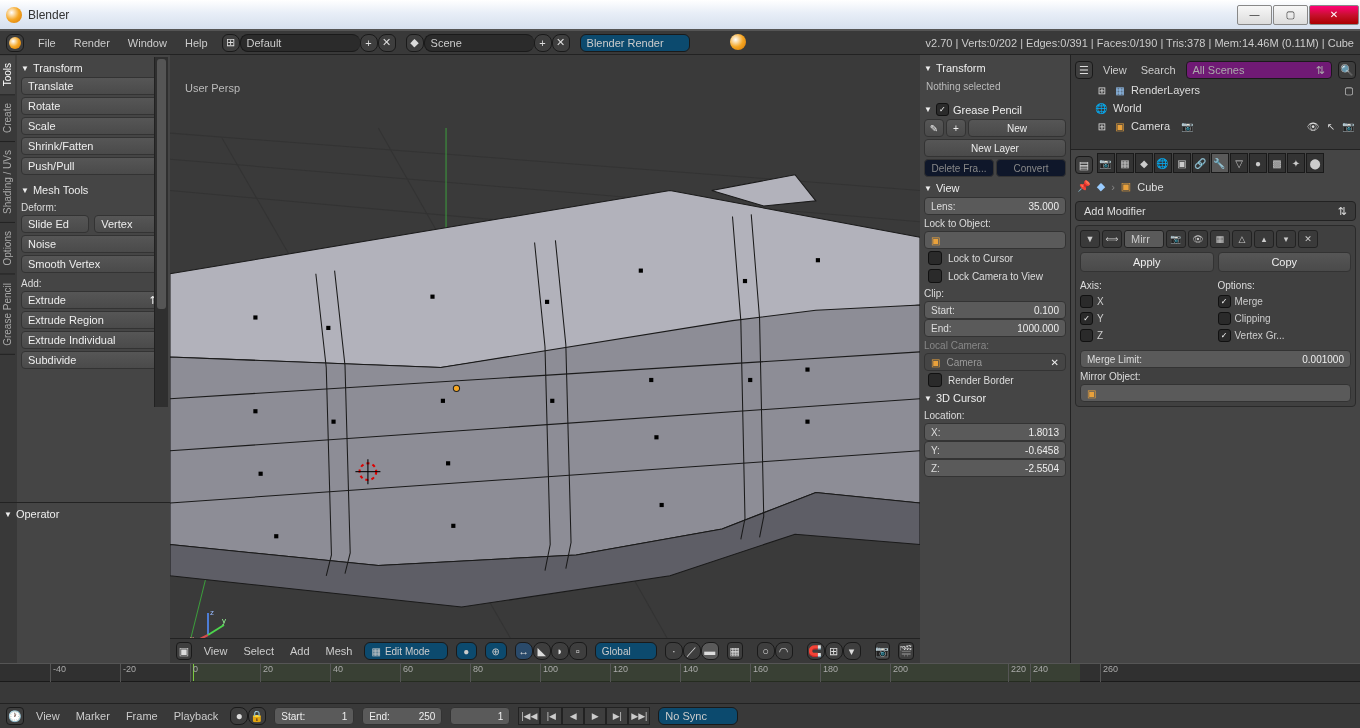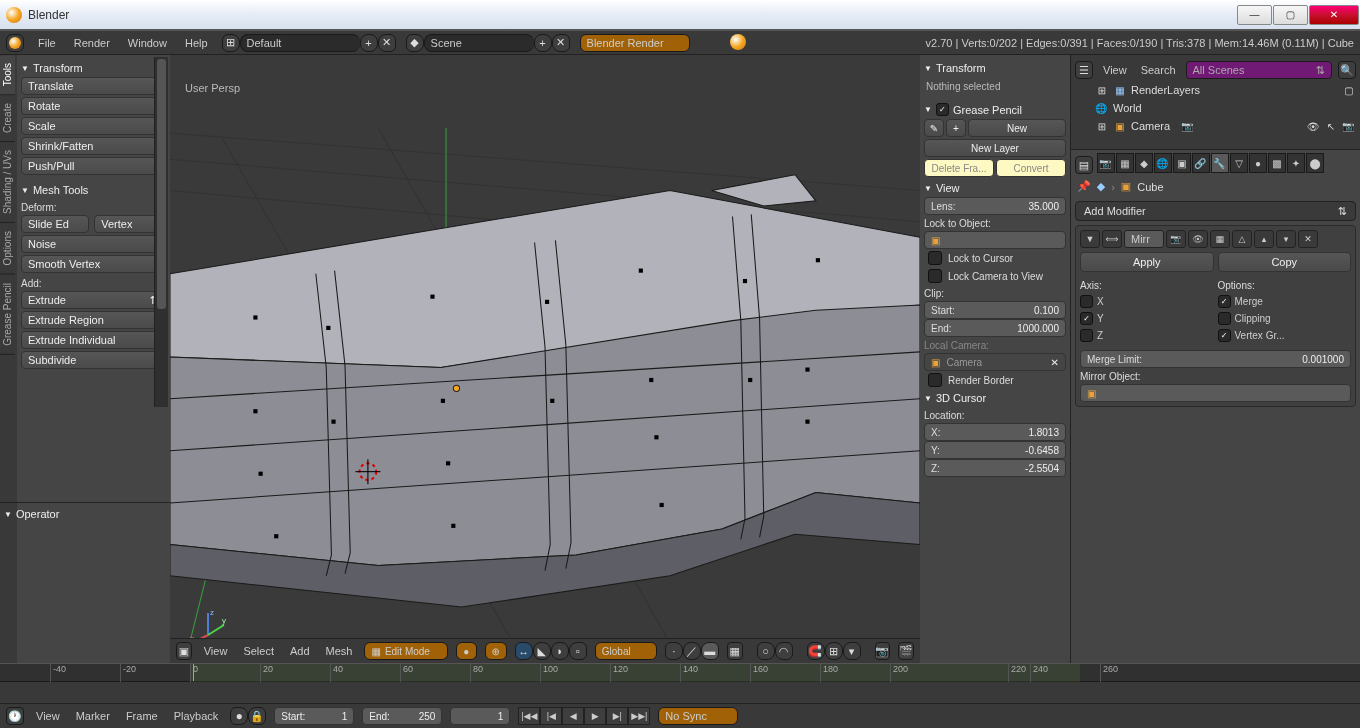--- a/index.html
+++ b/index.html
@@ -11,21 +11,21 @@
 .titlebar .title { color:#333; font-size:12px; flex:1; }
 .winbtns { display:flex; }
 .winbtn { width:35px; height:20px; margin-right:1px; background:linear-gradient(#f7f7f7,#dcdcdc); border:1px solid #888; border-radius:2px; display:flex; align-items:center; justify-content:center; color:#333; font-size:10px; }
 .winbtn.close { width:50px; background:linear-gradient(#f07,#c8102e 50%,#a00); color:#fff; }
 
 
 .topbar { height:25px; background:#393939; border-top:1px solid #555; border-bottom:1px solid #222; display:flex; align-items:center; padding:0 6px; gap:10px; }
 .blender-logo { width:18px; height:18px; background:radial-gradient(circle at 35% 35%,#fff,#f5a623 50%,#d47400); border-radius:50%; }
 .menu-item { color:#ccc; cursor:pointer; padding:0 4px; }
 .dd { background:#2b2b2b; border:1px solid #1a1a1a; border-radius:6px; height:18px; display:flex; align-items:center; padding:0 6px; color:#ccc; }
-.dd.light { background:#a16207; }
+.dd.light { background:#0c4a6e; }
 .dd-grp { display:flex; gap:0; }
 .dd-grp > * { border-radius:8px; border-right-width:0; }
 .dd-grp > :first-child { border-top-left-radius:6px; border-bottom-left-radius:6px; }
 .dd-grp > :last-child { border-top-right-radius:6px; border-bottom-right-radius:6px; border-right-width:1px; }
 .btn-sm { width:18px; height:18px; background:#3e3e3e; border:1px solid #1a1a1a; display:flex; align-items:center; justify-content:center; color:#ddd; }
 .stats { color:#ccc; margin-left:auto; }
 
 
 .main { display:flex; height:608px; }
 .col-left { width:170px; background:#454545; display:flex; flex-direction:column; position:relative; }
@@ -44,21 +44,21 @@
 .viewport { position:absolute; inset:0; background:#3a3a3a; }
 .vp-label { position:absolute; top:14px; left:15px; color:#bbb; font-size:11px;margin-top:13px; }
 .vp-obj { position:absolute; bottom:14px; left:75px; color:#bbb; font-size:11px; }
 .axis-gizmo { position:absolute; bottom:18px; left:18px; width:40px; height:40px; }
 
 .col-n { width:150px; background:#454545; padding:4px; overflow:hidden; font-size:10px; }
 .n-hdr { display:flex; align-items:center; gap:4px; padding:3px 0; font-size:11px; color:#eee; }
 .n-hdr::before { content:"▼"; font-size:8px; }
 .n-row { display:flex; gap:2px; margin-bottom:2px; }
 .n-btn { flex:1; background:linear-gradient(#565656,#4a4a4a); border:1px solid #333; border-radius:4px; height:18px; display:flex; align-items:center; justify-content:center; color:#eee; font-size:10px; }
-.n-btn.disabled { color:#888; background:#fef9c3; }
+.n-btn.disabled { color:#888; background:#0f172a; }
 .n-field { background:#5a5a5a; border:1px solid #333; border-radius:4px; height:18px; display:flex; align-items:center; padding:0 6px; justify-content:space-between; color:#eee; font-size:10px; }
 .n-field .l { color:#ddd; }
 .n-check { display:flex; align-items:center; gap:6px; padding:2px 4px; color:#ddd; }
 .n-check .box { width:14px; height:14px; background:#2a2a2a; border:1px solid #111; border-radius:3px; display:flex; align-items:center; justify-content:center; color:#fff; font-size:9px; }
 
 .col-right { width:290px; background:#454545; display:flex; flex-direction:column; border-left:1px solid #222; }
 .outliner { height:95px; background:#393939; border-bottom:1px solid #222; padding:4px; }
 .outliner-hdr { display:flex; align-items:center; gap:6px; height:22px; }
 .outliner-search { flex:1; background:#701a75; border:1px solid #1a1a1a; border-radius:4px; height:18px; padding:0 6px; color:#aaa; display:flex; align-items:center; justify-content:space-between; }
 .tree-item { display:flex; align-items:center; gap:4px; padding:2px 0 2px 20px; color:#ddd; }

